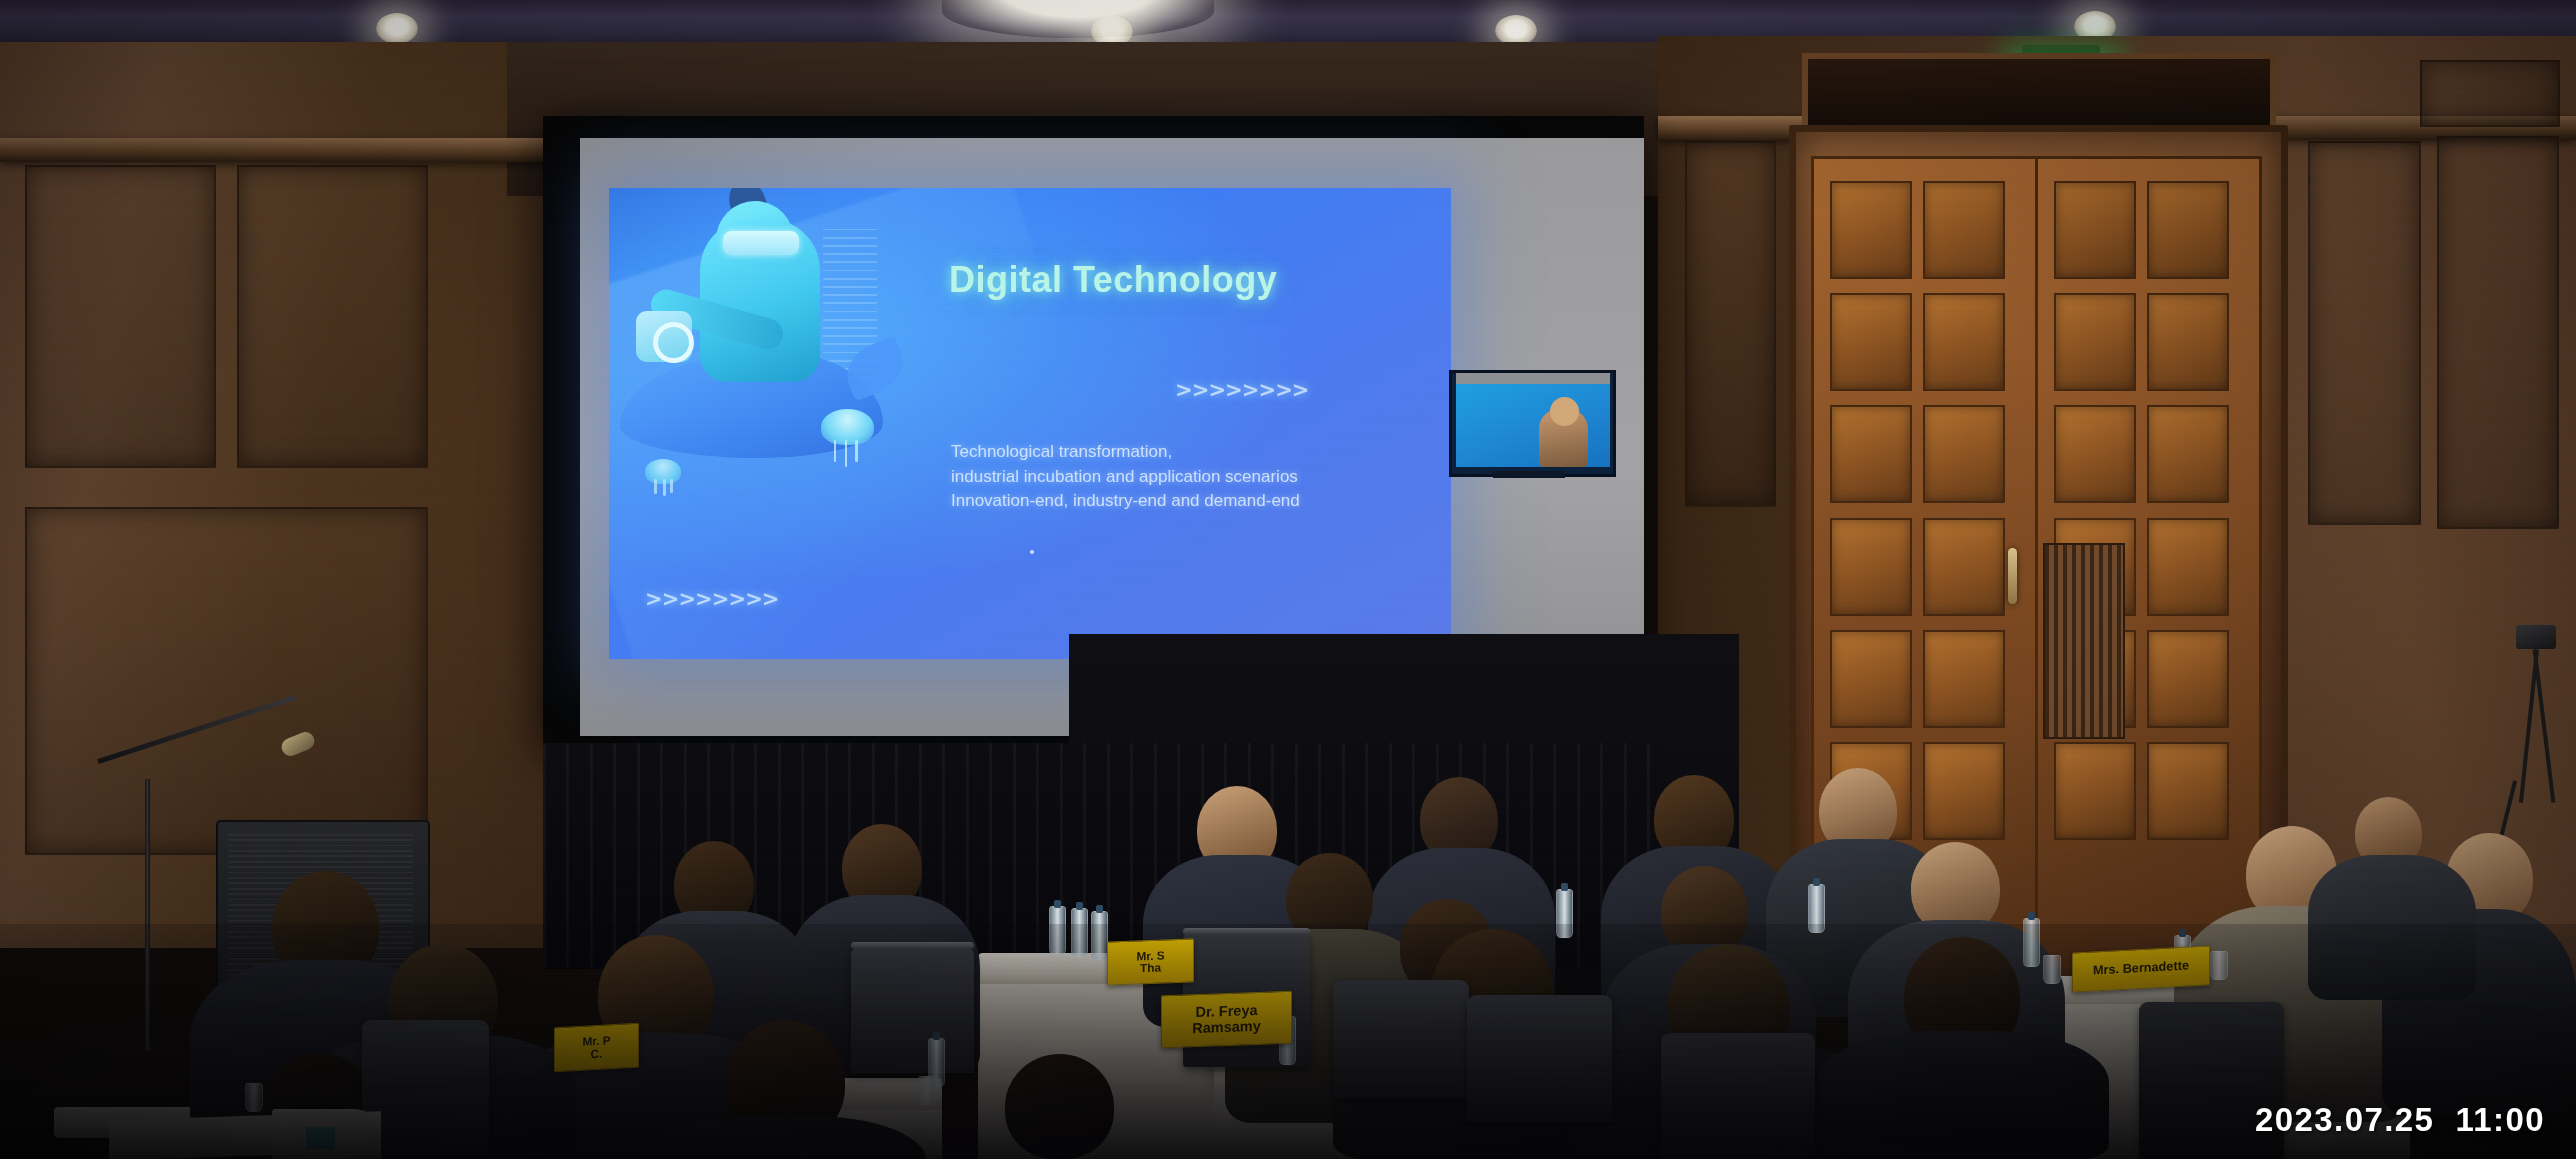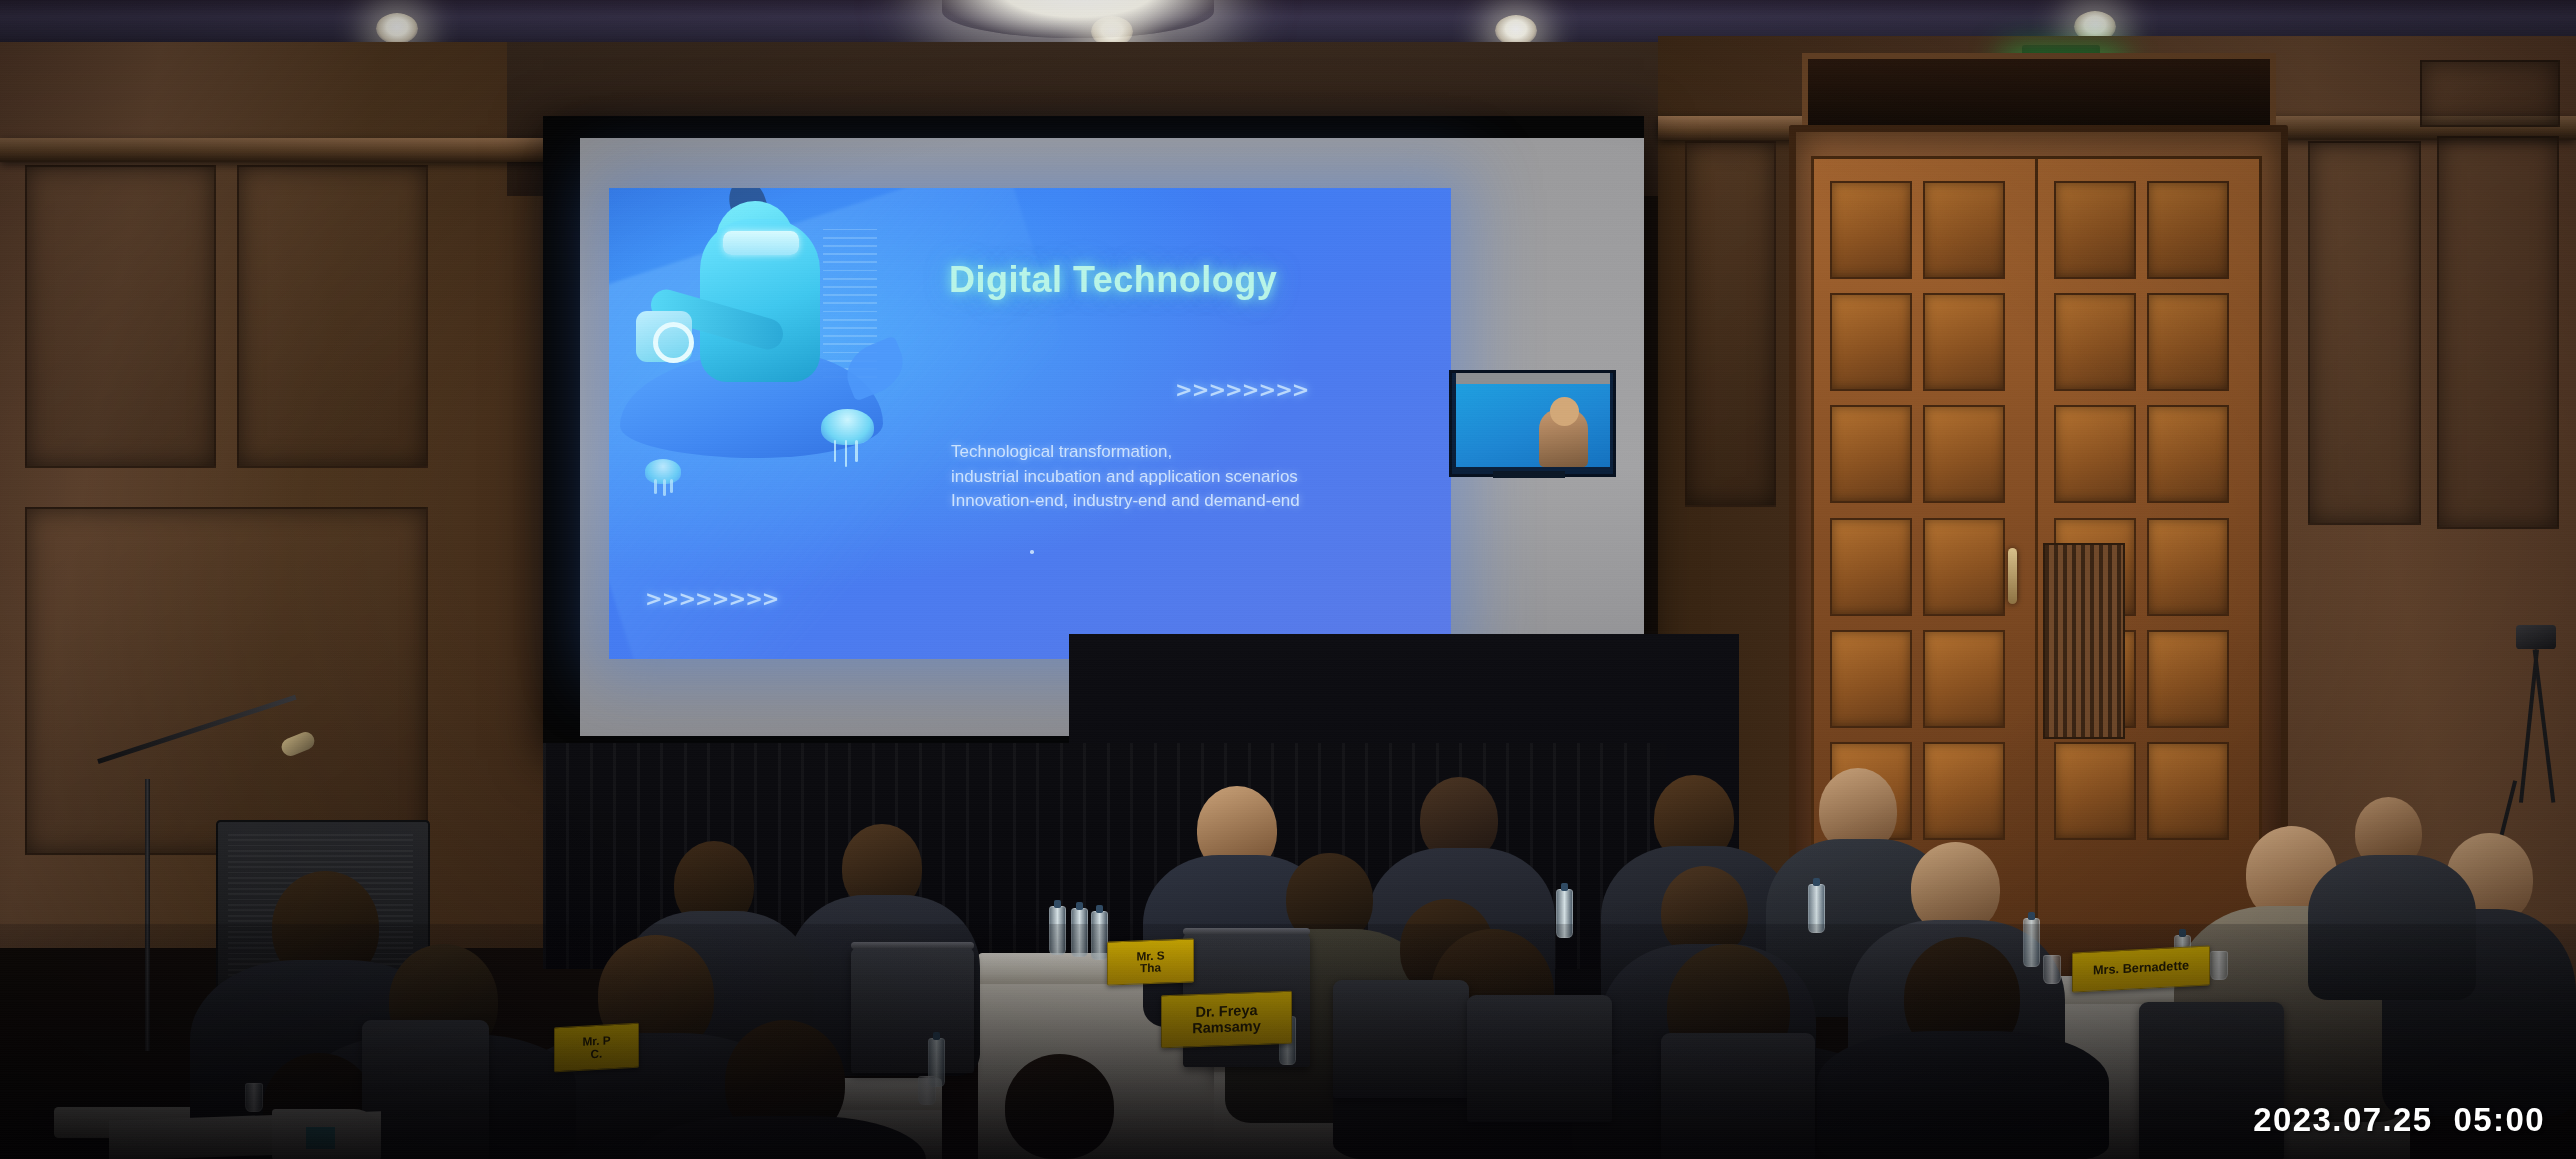--- a/index.html
+++ b/index.html
@@ -676,16 +676,16 @@
   </div>
 
   <div style="position:absolute;left:109px;top:1116px;width:272px;height:40px;background:linear-gradient(180deg,#f6f3ea,#d8d2c3);transform:skewY(-2deg);"></div>
   <div style="position:absolute;left:272px;top:1109px;width:109px;height:51px;background:linear-gradient(160deg,#fbf8f0,#e0dace);border-radius:3.6px 27px 3.6px 3.6px;"></div>
   <div style="position:absolute;left:306px;top:1127px;width:29px;height:22px;background:#4fc6d8;"></div>
 
   <div class="floorshadow"></div>
   <div class="vignette"></div>
   <div class="grain"></div>
 
-  <div class="timestamp">2023.07.25  05:00</div>
+  <div class="timestamp">2023.07.25  11:00</div>
 
 </div>
 
 
 </body></html>

